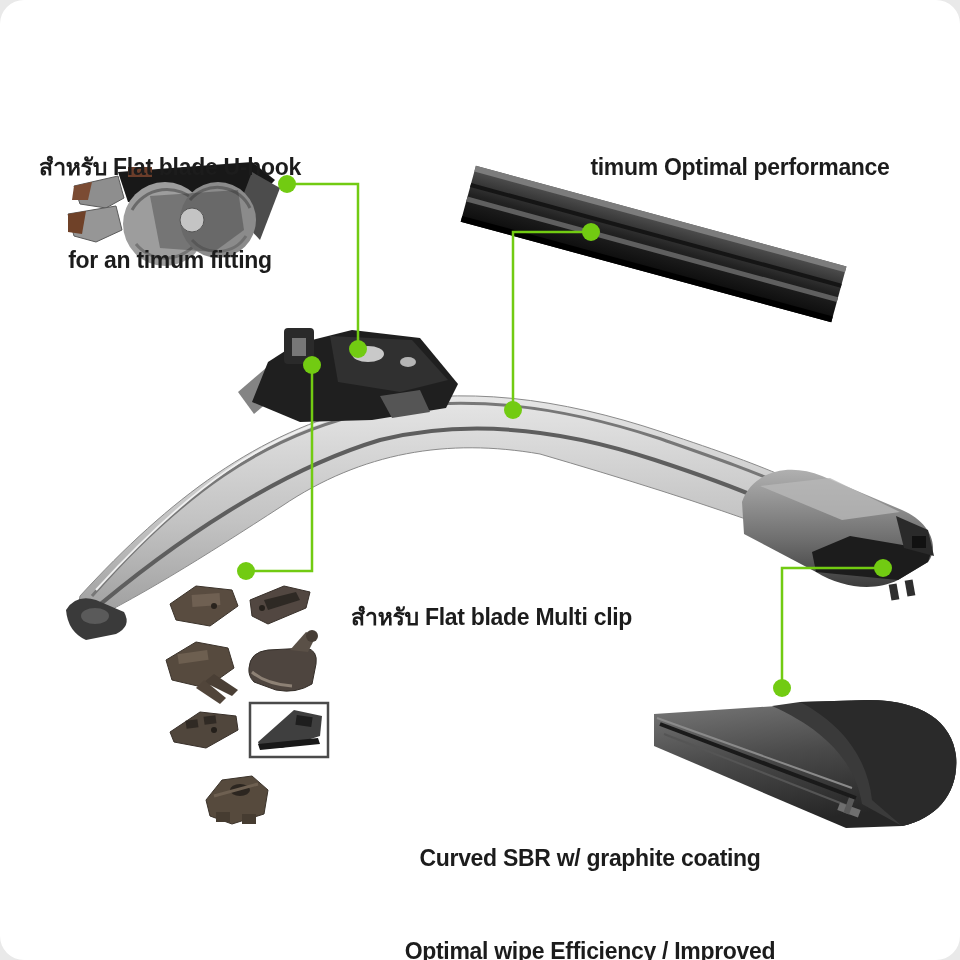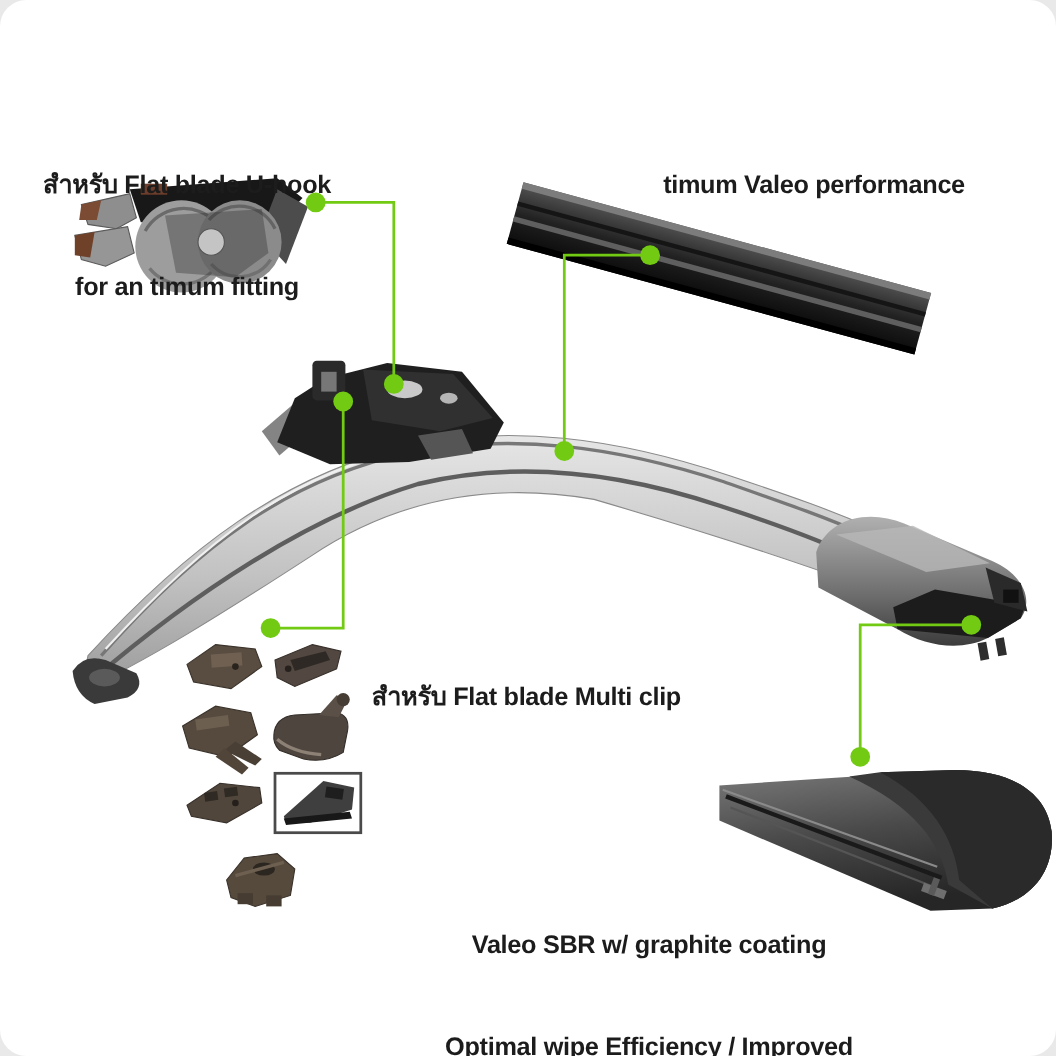--- a/index.html
+++ b/index.html
@@ -180,29 +180,29 @@
       <rect x="846" y="798" width="6" height="16" fill="#5a5a5a" transform="rotate(20 849 806)"></rect>
     </g>
   </svg>
 
   <div class="caption" style="left:25px;top:90px;width:290px;">
     <div>สำหรับ Flat blade U-hook</div>
     <div>for an timum fitting</div>
   </div>
 
   <div class="caption" style="left:542px;top:90px;width:396px;">
-    <div>timum Valeo performance</div>
-  </div>
-
-  <div class="caption caption--left-align" style="left:338px;top:602px;margin-top:16px;">
+    <div>timum Optimal performance</div>
+  </div>
+
+  <div class="caption caption--left-align" style="left:351px;top:602px;">
     <div>สำหรับ Flat blade Multi clip</div>
   </div>
 
   <div class="caption" style="left:390px;top:781px;width:400px;">
-    <div>Valeo SBR w/ graphite coating</div>
+    <div>Curved SBR w/ graphite coating</div>
     <div>Optimal wipe Efficiency / Improved</div>
     
     
     
   </div>
 
   <svg class="callout-layer" viewBox="0 0 960 960">
     <g>
       <polyline class="accent-stroke" points="287,184 358,184 358,349"></polyline>
       <circle class="accent-fill" cx="287" cy="184" r="9"></circle>

